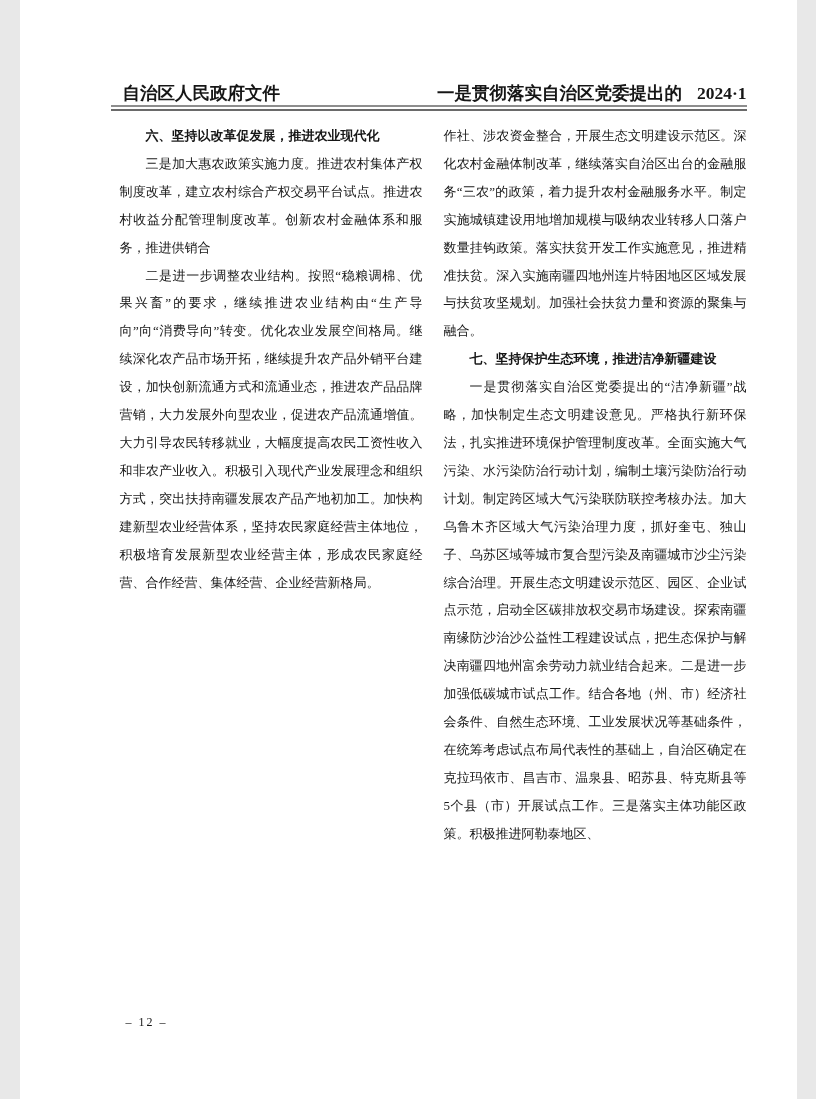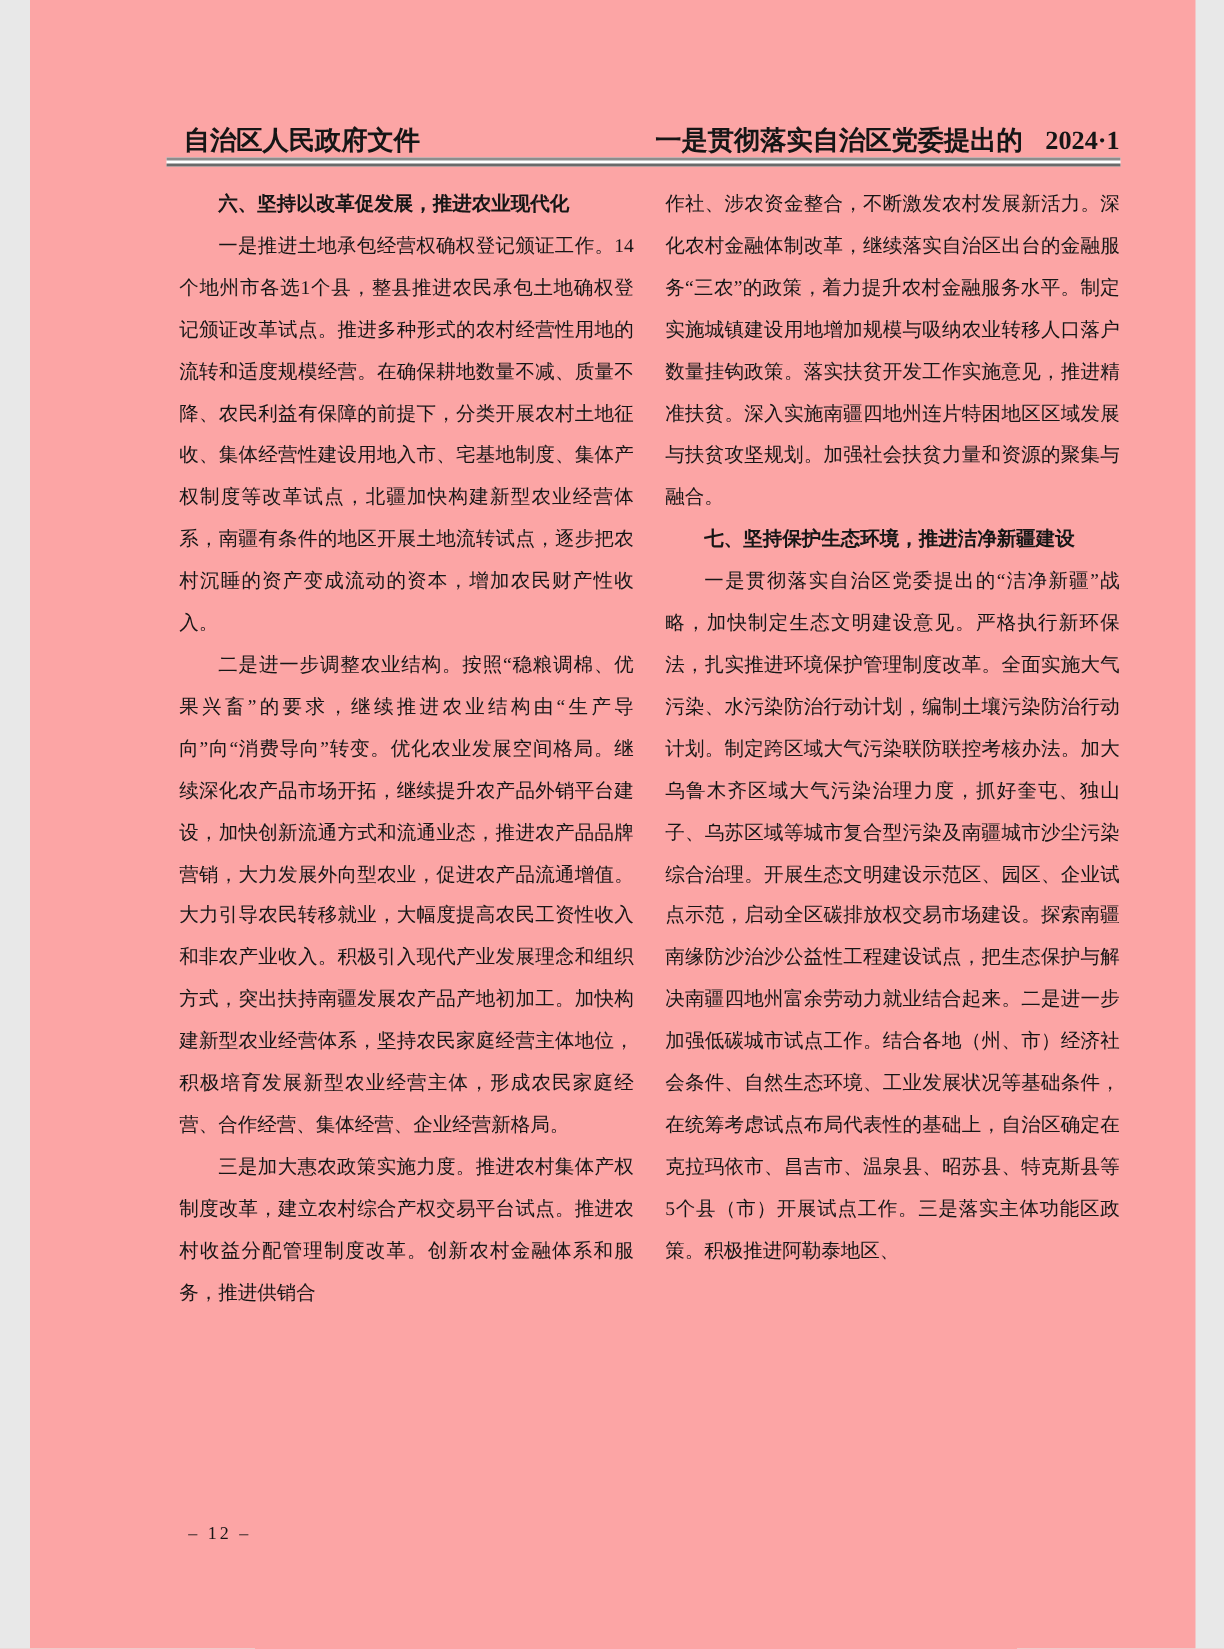--- a/index.html
+++ b/index.html
@@ -1,21 +1,21 @@
 <!DOCTYPE html>
 <html><head>
 <meta charset="utf-8">
 <style>
   html, body { margin: 0; padding: 0; background: #e8e8e8; }
   .page {
     position: relative;
     width: 777px;
     height: 1099px;
     margin: 0 auto;
-    background: #fca5a5;
+    background: #ffffff;
     color: #161616;
     font-family: "Liberation Serif", serif;
     overflow: hidden;
   }
   .header {
     position: absolute;
     top: 82px;
     left: 103px;
     width: 624px;
     display: flex;
@@ -80,26 +80,25 @@
       <span>一是贯彻落实自治区党委提出的</span>
       <span>2024·1</span>
     </span>
   </div>
 
   <div class="double-rule"></div>
 
   <div class="columns">
     <div class="col">
         <div class="block heading">六、坚持以改革促发展，推进农业现代化</div>
-        <div class="block paragraph">一是推进土地承包经营权确权登记颁证工作。14个地州市各选1个县，整县推进农民承包土地确权登记颁证改革试点。推进多种形式的农村经营性用地的流转和适度规模经营。在确保耕地数量不减、质量不降、农民利益有保障的前提下，分类开展农村土地征收、集体经营性建设用地入市、宅基地制度、集体产权制度等改革试点，北疆加快构建新型农业经营体系，南疆有条件的地区开展土地流转试点，逐步把农村沉睡的资产变成流动的资本，增加农民财产性收入。</div>
+        <div class="block paragraph">三是加大惠农政策实施力度。推进农村集体产权制度改革，建立农村综合产权交易平台试点。推进农村收益分配管理制度改革。创新农村金融体系和服务，推进供销合</div>
         <div class="block paragraph">二是进一步调整农业结构。按照“稳粮调棉、优果兴畜”的要求，继续推进农业结构由“生产导向”向“消费导向”转变。优化农业发展空间格局。继续深化农产品市场开拓，继续提升农产品外销平台建设，加快创新流通方式和流通业态，推进农产品品牌营销，大力发展外向型农业，促进农产品流通增值。大力引导农民转移就业，大幅度提高农民工资性收入和非农产业收入。积极引入现代产业发展理念和组织方式，突出扶持南疆发展农产品产地初加工。加快构建新型农业经营体系，坚持农民家庭经营主体地位，积极培育发展新型农业经营主体，形成农民家庭经营、合作经营、集体经营、企业经营新格局。</div>
-        <div class="block paragraph">三是加大惠农政策实施力度。推进农村集体产权制度改革，建立农村综合产权交易平台试点。推进农村收益分配管理制度改革。创新农村金融体系和服务，推进供销合</div>
       </div>
     <div class="col">
-        <div class="block paragraph no-indent">作社、涉农资金整合，不断激发农村发展新活力。深化农村金融体制改革，继续落实自治区出台的金融服务“三农”的政策，着力提升农村金融服务水平。制定实施城镇建设用地增加规模与吸纳农业转移人口落户数量挂钩政策。落实扶贫开发工作实施意见，推进精准扶贫。深入实施南疆四地州连片特困地区区域发展与扶贫攻坚规划。加强社会扶贫力量和资源的聚集与融合。</div>
+        <div class="block paragraph no-indent">作社、涉农资金整合，开展生态文明建设示范区。深化农村金融体制改革，继续落实自治区出台的金融服务“三农”的政策，着力提升农村金融服务水平。制定实施城镇建设用地增加规模与吸纳农业转移人口落户数量挂钩政策。落实扶贫开发工作实施意见，推进精准扶贫。深入实施南疆四地州连片特困地区区域发展与扶贫攻坚规划。加强社会扶贫力量和资源的聚集与融合。</div>
         <div class="block heading">七、坚持保护生态环境，推进洁净新疆建设</div>
         <div class="block paragraph">一是贯彻落实自治区党委提出的“洁净新疆”战略，加快制定生态文明建设意见。严格执行新环保法，扎实推进环境保护管理制度改革。全面实施大气污染、水污染防治行动计划，编制土壤污染防治行动计划。制定跨区域大气污染联防联控考核办法。加大乌鲁木齐区域大气污染治理力度，抓好奎屯、独山子、乌苏区域等城市复合型污染及南疆城市沙尘污染综合治理。开展生态文明建设示范区、园区、企业试点示范，启动全区碳排放权交易市场建设。探索南疆南缘防沙治沙公益性工程建设试点，把生态保护与解决南疆四地州富余劳动力就业结合起来。二是进一步加强低碳城市试点工作。结合各地（州、市）经济社会条件、自然生态环境、工业发展状况等基础条件，在统筹考虑试点布局代表性的基础上，自治区确定在克拉玛依市、昌吉市、温泉县、昭苏县、特克斯县等5个县（市）开展试点工作。三是落实主体功能区政策。积极推进阿勒泰地区、</div>
       </div>
   </div>
 
   <div class="footer">– 12 –</div>
 
 </div>
 
 </body></html>

